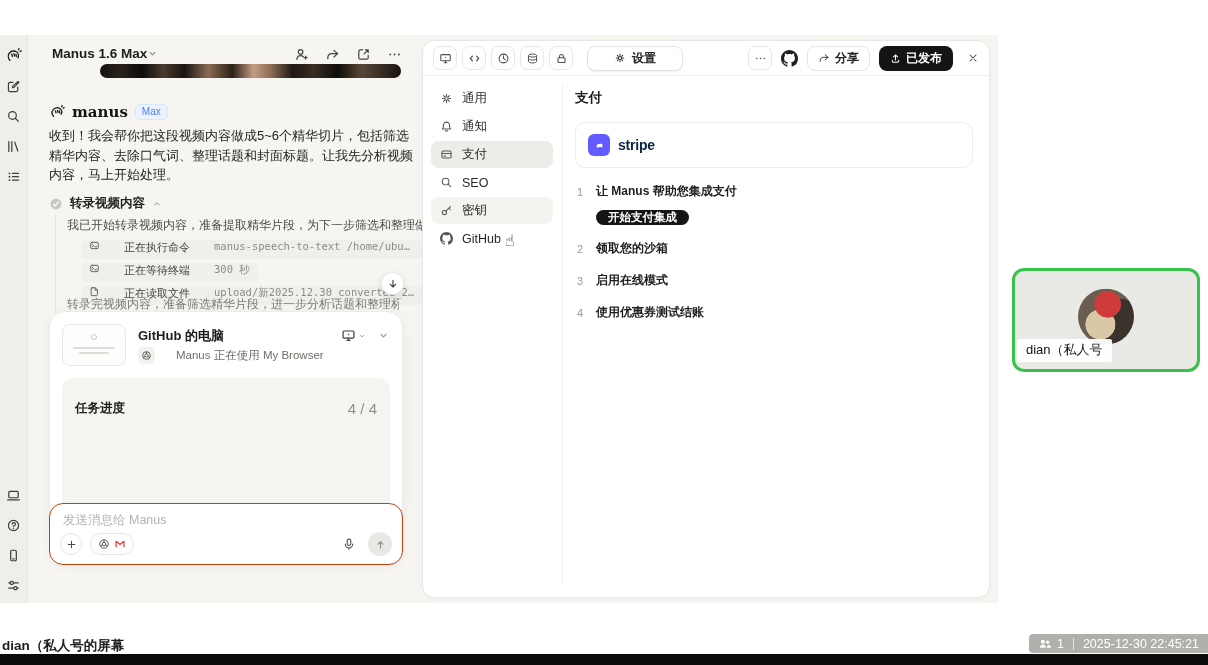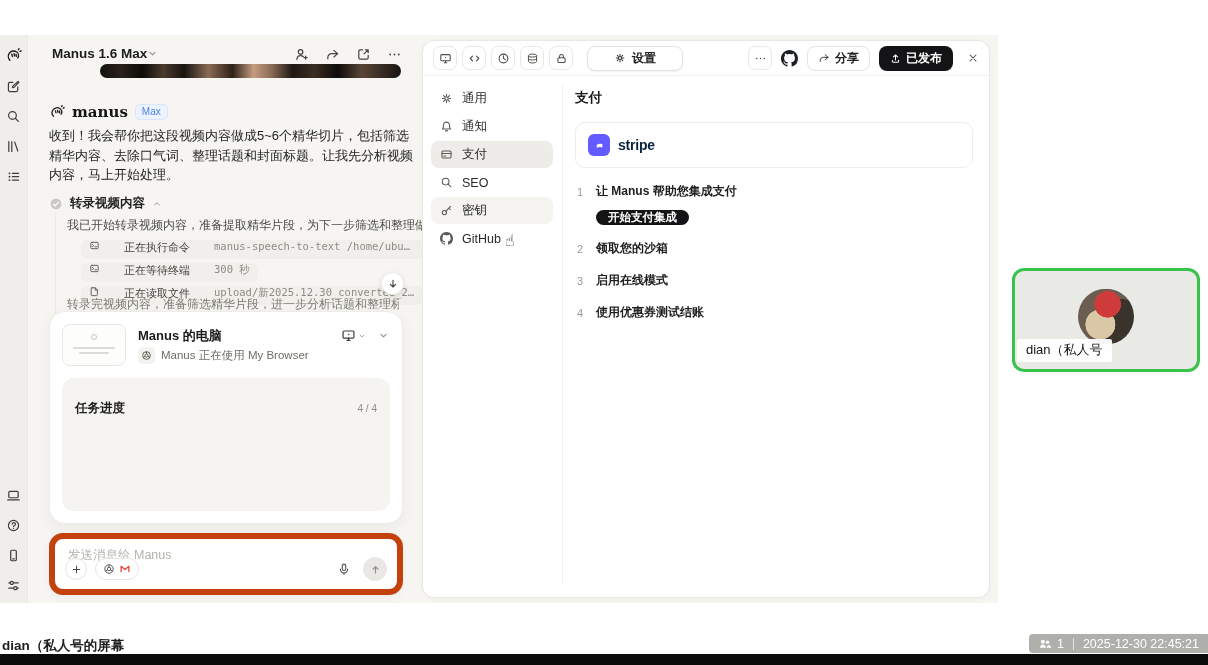--- a/index.html
+++ b/index.html
@@ -50,38 +50,38 @@
   .scroll-btn svg{width:12px;height:12px;color:#3f3f3b}
 
   
   .pc-card{position:absolute;left:20px;top:276px;width:354px;height:213px;background:#fff;border:1px solid #ececea;
     border-radius:16px;box-shadow:0 4px 16px rgba(0,0,0,.05)}
   .thumb{position:absolute;left:12px;top:12px;width:64px;height:42px;border:1px solid #e9e8e5;border-radius:8px;background:#fdfdfc}
   .thumb .dot{position:absolute;left:50%;top:9px;transform:translateX(-50%);width:6px;height:6px;border:1px solid #c9c8c4;border-radius:50%}
   .thumb .l1,.thumb .l2{position:absolute;left:10px;right:10px;height:2px;background:#dddcd8;border-radius:1px}
   .thumb .l1{top:22px}.thumb .l2{top:27px;left:16px;right:16px}
   .pc-title{position:absolute;left:88px;top:15px;font-size:13px;font-weight:700;color:#1b1b19}
-  .pc-status{position:absolute;left:88px;top:35px;display:flex;align-items:center;gap:6px;font-size:11.5px;color:#6e6e68}
+  .pc-status{position:absolute;left:88px;top:35px;display:flex;align-items:center;gap:21px;font-size:11.5px;color:#6e6e68}
   .pc-status .bic{width:17px;height:17px;border-radius:5px;background:#f3f2ef;display:flex;align-items:center;justify-content:center}
   .pc-status .bic svg{width:11px;height:11px;color:#45453f}
   .pc-tools{position:absolute;right:36px;top:16px;display:flex;align-items:center;gap:2px}
   .pc-tools svg.mon{width:15px;height:15px;color:#3f3f3a}
   .pc-tools svg.cv{width:8px;height:8px;color:#8f8f89}
   .pc-collapse{position:absolute;right:13px;top:18px}
   .pc-collapse svg{width:11px;height:11px;color:#8f8f89}
   .progress{position:absolute;left:12px;right:12px;top:66px;bottom:12px;background:#f5f4f1;border-radius:12px;padding:22px 13px}
   .progress-head{display:flex;justify-content:space-between;align-items:center}
   .progress-title{font-size:12.5px;font-weight:700;color:#1d1d1b}
-  .progress-count{font-size:10px;color:#8f8f89}
+  .progress-count{font-size:15px;color:#8f8f89}
   .task{display:flex;align-items:center;gap:9px;height:25.5px;font-size:12px;color:#3b3b36}
   .task svg{width:12px;height:12px;color:#1fa052;flex:none}
   .tasks{margin-top:6px}
 
   
-  .composer{position:absolute;left:20px;top:498px;width:354px;height:62px;background:#fff;border:6px solid #c2410c;
+  .composer{position:absolute;left:20px;top:468px;width:354px;height:62px;background:#fff;border:1px solid #c2410c;
     border-radius:14px;box-shadow:0 2px 10px rgba(0,0,0,.04)}
   .composer input{position:absolute;left:13px;top:9px;right:13px;border:0;outline:0;background:transparent;
     font-size:12.5px;color:#222;font-family:inherit}
   .composer input::placeholder{color:#b4b3ad}
   .comp-row{position:absolute;left:10px;right:10px;bottom:8px;height:24px;display:flex;align-items:center}
   .plus-btn{width:22px;height:22px;border:1px solid #e7e6e3;border-radius:50%;background:#fff;display:flex;align-items:center;justify-content:center}
   .plus-btn svg{width:11px;height:11px;color:#45453f}
   .connectors{margin-left:8px;height:22px;border:1px solid #e7e6e3;border-radius:11px;background:#fff;display:flex;align-items:center;gap:4px;padding:0 7px}
   .connectors svg{width:12px;height:12px}
   .mic-btn{margin-left:auto}
@@ -450,21 +450,21 @@
           <use href="#s-arrow-down"></use>
         </svg>
     </div>
 
     <div class="pc-card">
       <div class="thumb">
           <div class="dot"></div>
           <div class="l1"></div>
           <div class="l2"></div>
         </div>
-      <div class="pc-title">Manus 的电脑</div>
+      <div class="pc-title">GitHub 的电脑</div>
       <div class="pc-status">
         <span class="bic">
             <svg>
               <use href="#s-browser"></use>
             </svg>
           </span>
         <span>Manus 正在使用 My Browser</span>
       </div>
       <div class="pc-tools">
         <svg class="mon">

